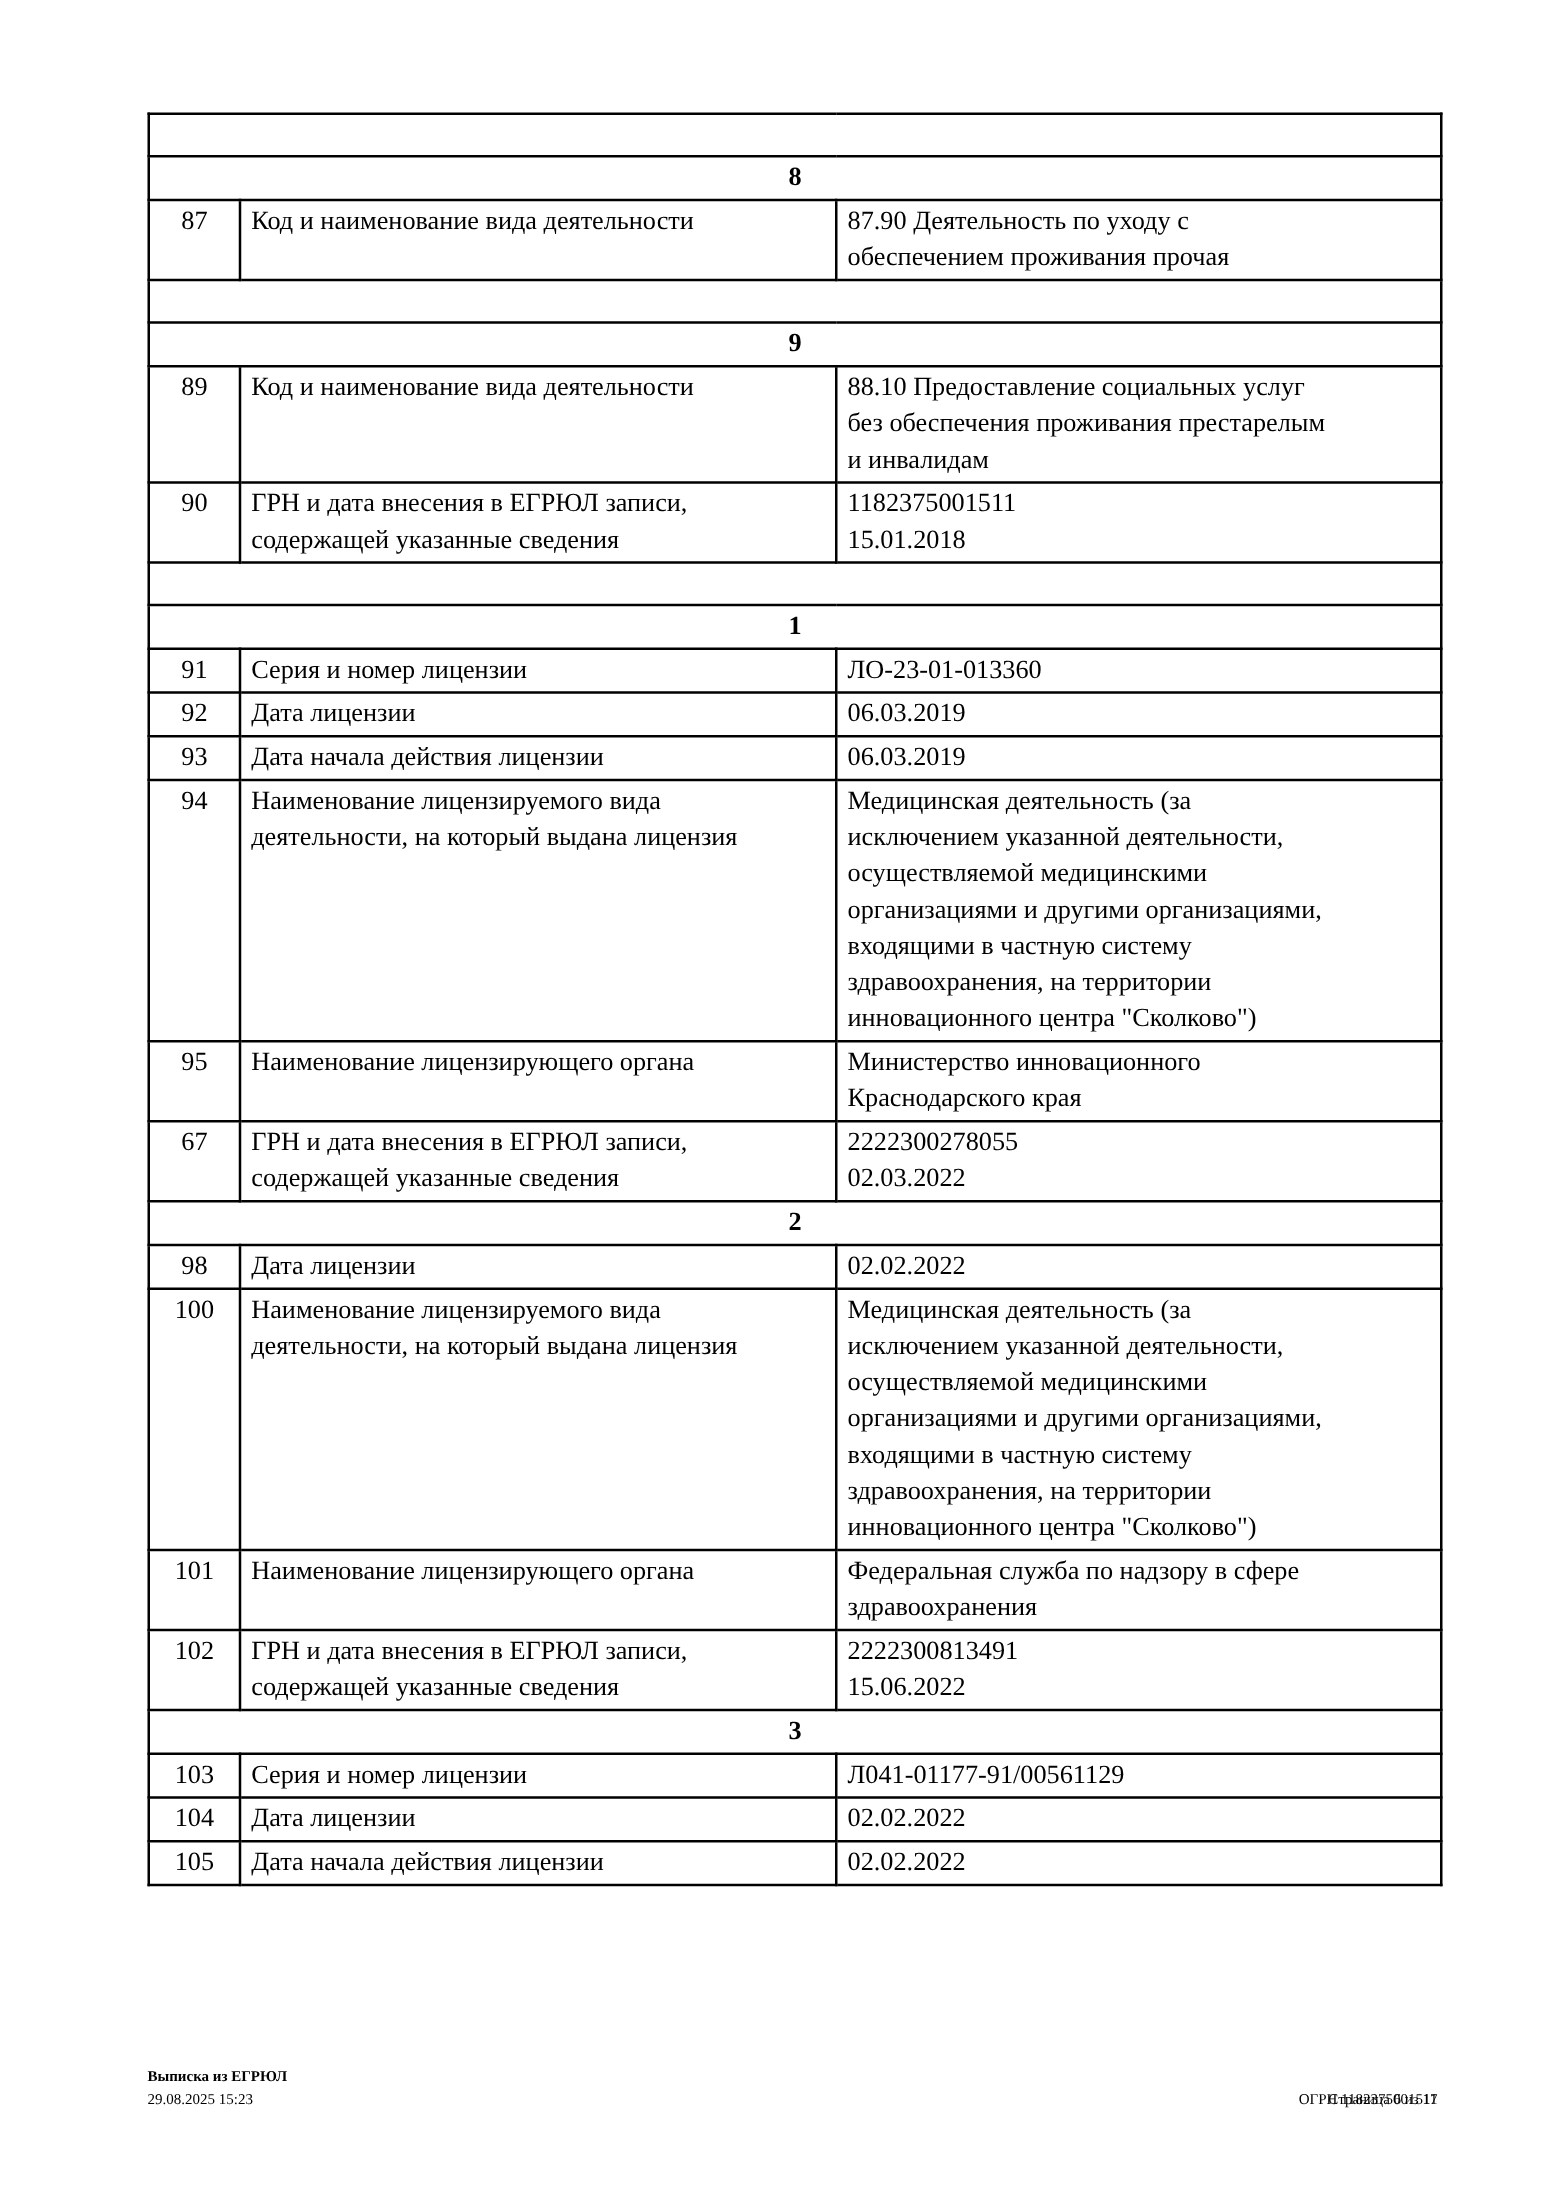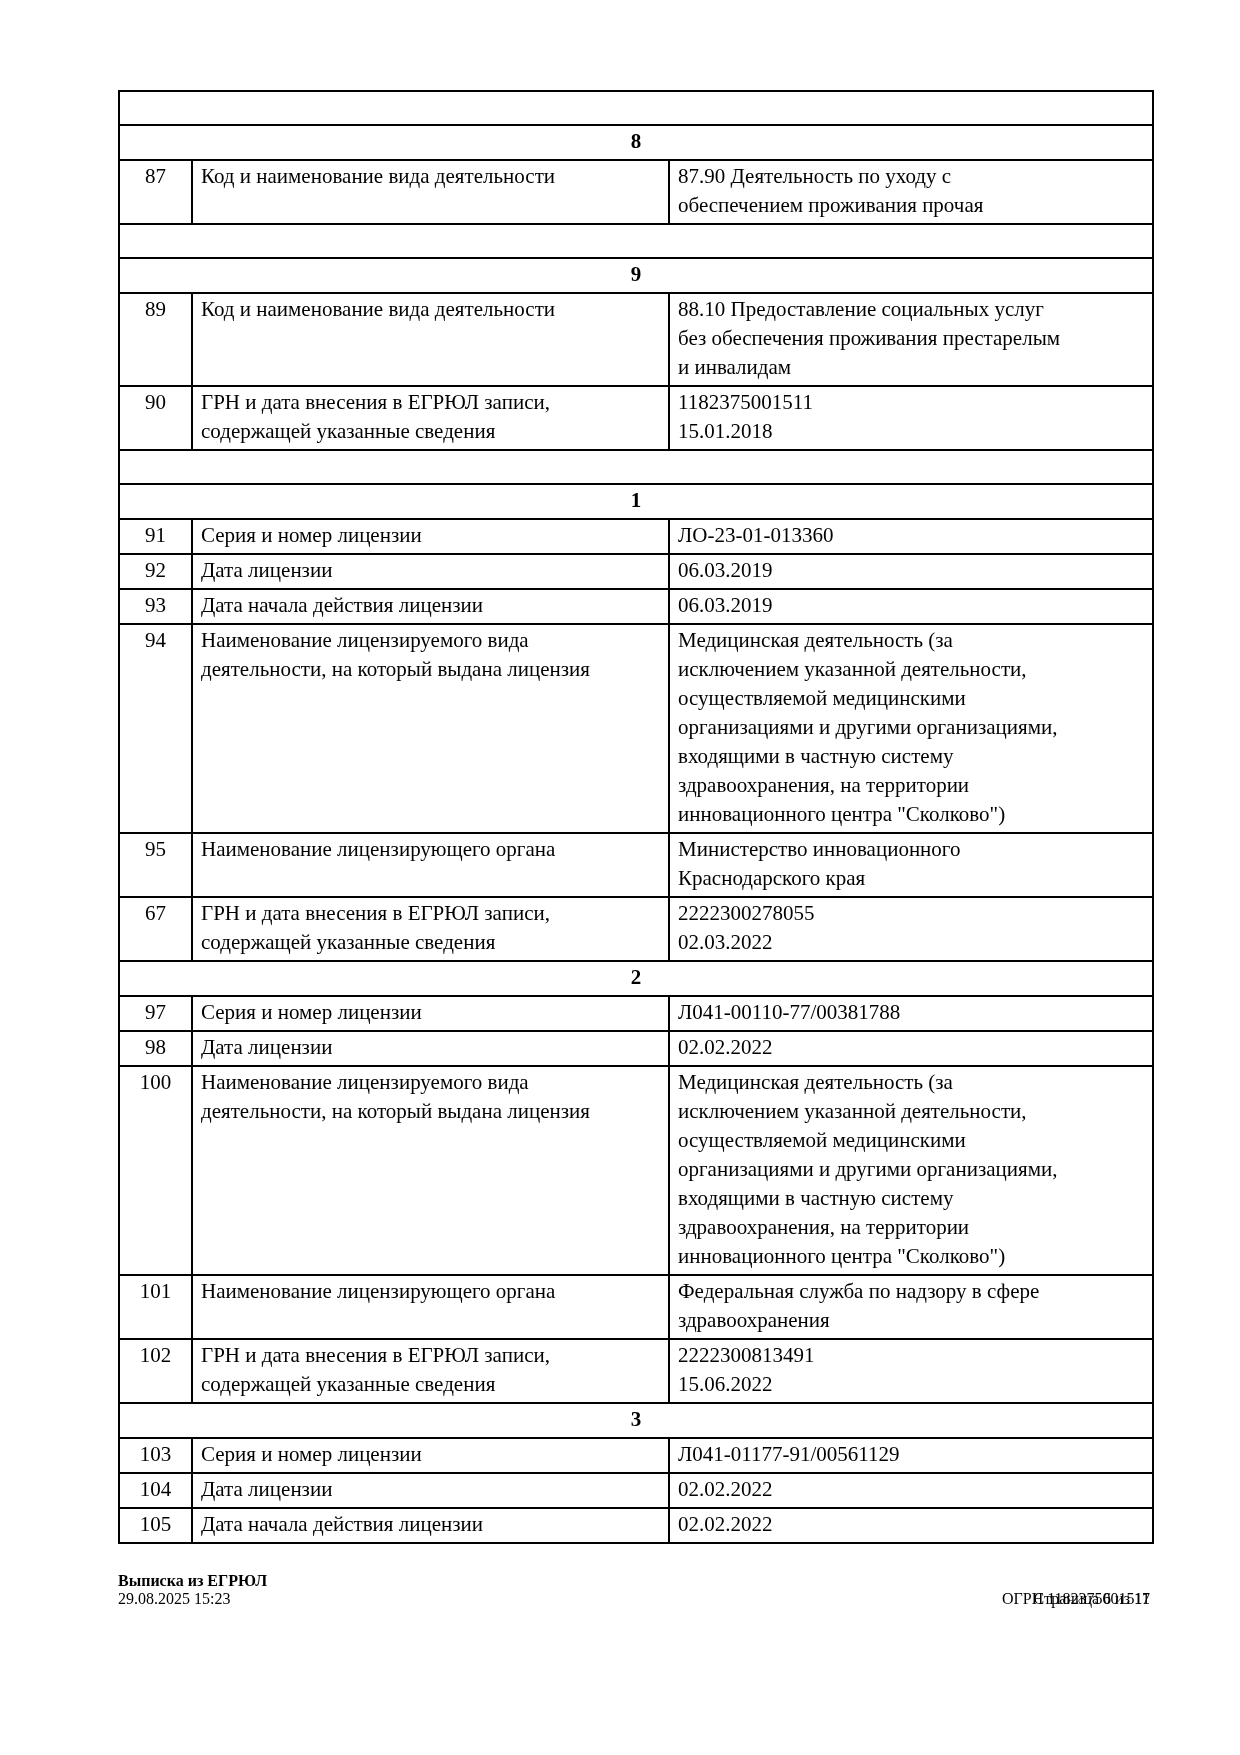--- a/index.html
+++ b/index.html
@@ -42,24 +42,24 @@
     text-align: center;
     font-weight: bold;
     white-space: pre-line;
   }
   .empty-cell {
     height: 28px;
   }
   .footer {
     position: absolute;
     left: 118px;
-    top: 1572px;
+    top: 1652px;
     width: 1032px;
     height: 38px;
-    font-size: 16px;
+    font-size: 12px;
     line-height: 18px;
   }
   .footer-left {
     position: absolute;
     left: 0;
     top: 0;
   }
   .footer-doc-type {
     font-weight: bold;
   }
@@ -160,25 +160,20 @@
       </tr>
       <tr>
         <td class="num-cell">67</td>
         <td class="label-cell">ГРН и дата внесения в ЕГРЮЛ записи,
 содержащей указанные сведения</td>
         <td class="value-cell">2222300278055
 02.03.2022</td>
       </tr>
       <tr>
         <td colspan="3" class="header-cell">2</td>
-      </tr>
-      <tr>
-        <td class="num-cell">97</td>
-        <td class="label-cell">Серия и номер лицензии</td>
-        <td class="value-cell">Л041-00110-77/00381788</td>
       </tr>
       <tr>
         <td class="num-cell">98</td>
         <td class="label-cell">Дата лицензии</td>
         <td class="value-cell">02.02.2022</td>
       </tr>
       <tr>
         <td class="num-cell">100</td>
         <td class="label-cell">Наименование лицензируемого вида
 деятельности, на который выдана лицензия</td>

